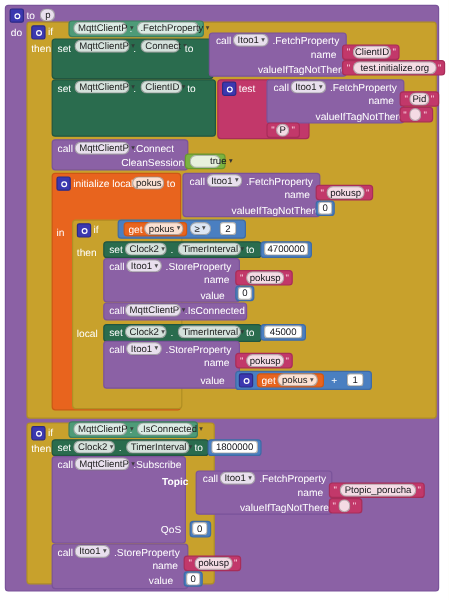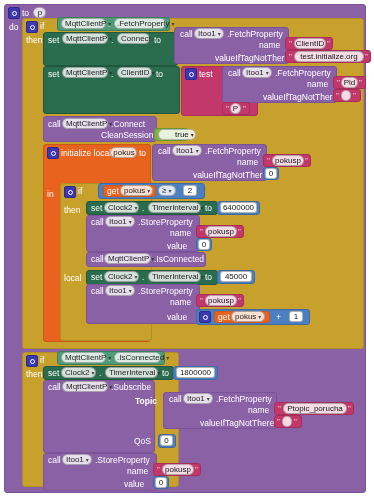--- a/index.html
+++ b/index.html
@@ -190,21 +190,21 @@
   <div class="blk c-call" style="left:43px;top:116px;width:114px;height:26px;"></div>
   <span class="lbl" style="left:48px;top:120px;">call</span>
   <div class="field" style="left:62px;top:118px;width:46px;">
     <span>MqttClientP</span>
       <span class="fx">▾</span>
   </div>
   <span class="lbl" style="left:111px;top:120px;">.Connect</span>
   <span class="lbl" style="left:101px;top:131px;">CleanSession</span>
 
   <div class="blk c-logic" style="left:154px;top:128px;width:34px;height:13px;"></div>
-  <div class="gfield" style="left:158px;top:129px;width:38px;padding-left:16px;">
+  <div class="gfield" style="left:158px;top:129px;width:26px;padding-left:16px;">
     <span>true</span>
       <span class="fx">▾</span>
   </div>
 
   <div class="blk c-local" style="left:43px;top:144px;width:108px;height:198px;"></div>
   <div class="gear" style="left:47px;top:147px;"></div>
   <span class="lbl" style="left:61px;top:149px;">initialize local</span>
   <div class="field" style="left:110px;top:147px;width:27px;justify-content:center;">
     <span>pokus</span>
   </div>
@@ -261,21 +261,21 @@
       <span class="fx">▾</span>
   </div>
   <span class="lbl" style="left:142px;top:204px;">.</span>
   <div class="field" style="left:148px;top:202px;width:53px;">
     <span>TimerInterval</span>
       <span class="fx">▾</span>
   </div>
   <span class="lbl" style="left:205px;top:204px;">to</span>
   <div class="blk c-math" style="left:217px;top:201px;width:43px;height:14px;"></div>
   <div class="nfield" style="left:220px;top:202px;width:37px;">
-    <span>6400000</span>
+    <span>4700000</span>
   </div>
 
   <div class="blk c-call" style="left:86px;top:215px;width:114px;height:37px;"></div>
   <span class="lbl" style="left:91px;top:218px;">call</span>
   <div class="field" style="left:105px;top:216px;width:30px;">
     <span>Itoo1</span>
       <span class="fx">▾</span>
   </div>
   <span class="lbl" style="left:138px;top:218px;">.StoreProperty</span>
   <span class="lbl" style="left:170px;top:229px;">name</span>

